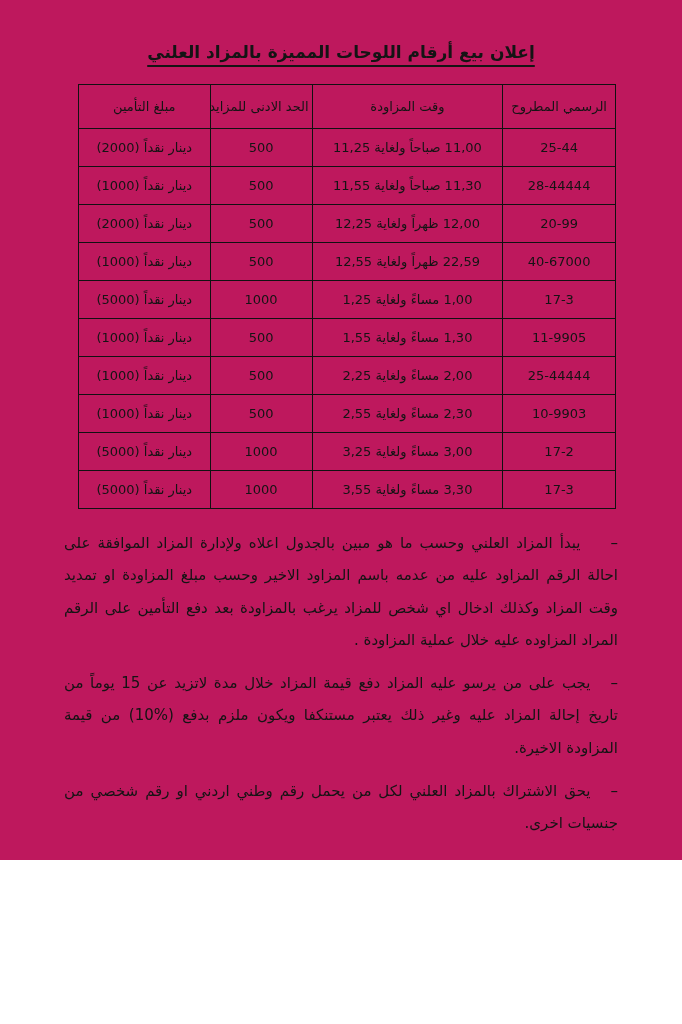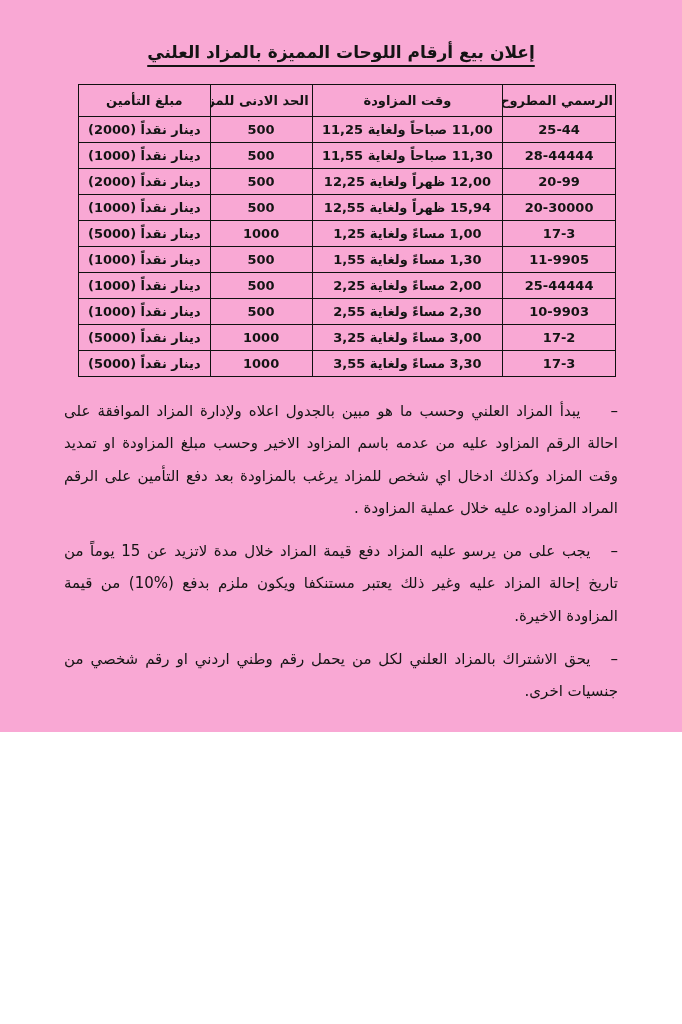--- a/index.html
+++ b/index.html
@@ -3,23 +3,23 @@
 <meta charset="utf-8">
 <style>
   html, body {
     margin: 0;
     padding: 0;
     background: #ffffff;
   }
   .page {
     position: relative;
     width: 682px;
-    height: 732px;
+    height: 860px;
     margin: 0 auto;
-    background: #f9a8d4;
+    background: #be185d;
     box-sizing: border-box;
     padding: 42px 64px 20px 64px;
     direction: rtl;
     font-family: "DejaVu Sans", sans-serif;
     color: #141414;
     overflow: hidden;
   }
   .doc-title {
     margin: 0 0 22px 0;
     text-align: center;
@@ -40,22 +40,22 @@
     width: 538px;
     margin: 0 2px 0 auto;
     border-collapse: collapse;
     direction: rtl;
     table-layout: fixed;
   }
   table.auction th, table.auction td {
     border: 1.4px solid #111;
     text-align: center;
     vertical-align: middle;
-    font-weight: bold;
-    padding: 2px 3px;
+    font-weight: normal;
+    padding: 8px 3px;
     overflow: hidden;
     white-space: nowrap;
   }
   table.auction th {
     font-size: 13px;
     height: 27px;
   }
   table.auction td {
     font-size: 13px;
     height: 21px;
@@ -118,22 +118,22 @@
         <td>500</td>
         <td class="deposit-cell">(1000)  دينار نقداً</td>
       </tr>
       <tr>
         <td>20-99</td>
         <td>12,00 ظهراً ولغاية 12,25</td>
         <td>500</td>
         <td class="deposit-cell">(2000)  دينار نقداً</td>
       </tr>
       <tr>
-        <td>20-30000</td>
-        <td>15,94 ظهراً ولغاية 12,55</td>
+        <td>40-67000</td>
+        <td>22,59 ظهراً ولغاية 12,55</td>
         <td>500</td>
         <td class="deposit-cell">(1000)  دينار نقداً</td>
       </tr>
       <tr>
         <td>17-3</td>
         <td>1,00 مساءً ولغاية 1,25</td>
         <td>1000</td>
         <td class="deposit-cell">(5000)  دينار نقداً</td>
       </tr>
       <tr>

